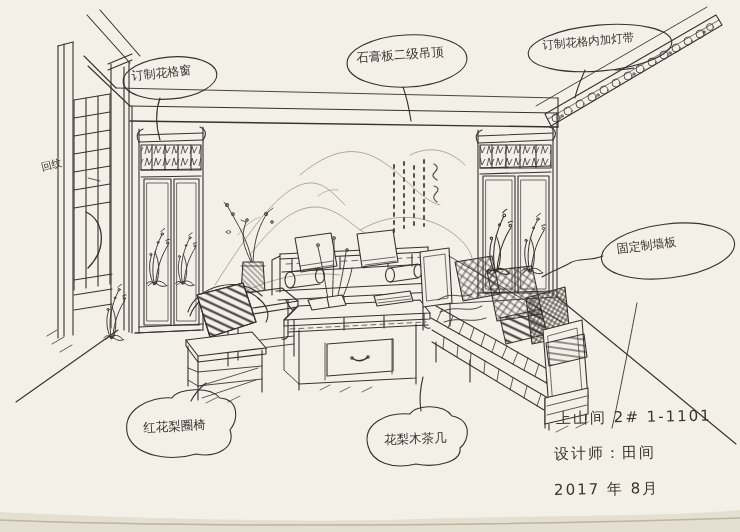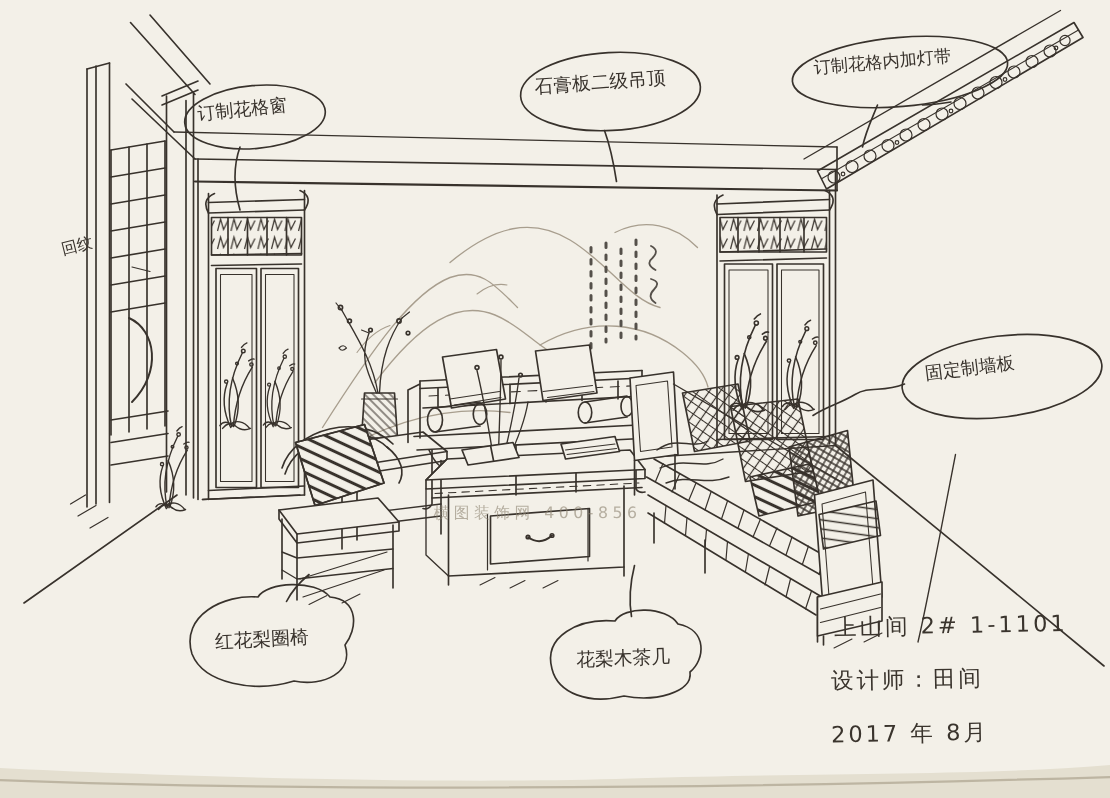--- a/index.html
+++ b/index.html
@@ -317,19 +317,18 @@
 <div class="lbl" style="left:542px;top:40px;transform:rotate(-5deg);font-size:11.5px;">订制花格内加灯带</div>
 
 <div class="lbl" style="left:616px;top:243px;transform:rotate(-7deg);font-size:12px;">固定制墙板</div>
 
 <div class="lbl" style="left:143px;top:422px;transform:rotate(-3deg);font-size:12.5px;">红花梨圈椅</div>
 
 <div class="lbl" style="left:384px;top:434px;transform:rotate(-2deg);font-size:12.5px;">花梨木茶几</div>
 
 <div class="lbl" style="left:40px;top:162px;transform:rotate(-14deg);font-size:10.5px;">回纹</div>
 
-<div class="watermark" style="left:289px;top:335px;">横图装饰网 400-856</div>
 
 <div class="title-line" style="left:556px;top:408px;transform:rotate(-1deg);">上山间 2#  1-1101</div>
 <div class="title-line" style="left:554px;top:444px;transform:rotate(-1deg);">设计师：田间</div>
 <div class="title-line" style="left:554px;top:480px;transform:rotate(-1deg);">2017 年 8月</div>
 
 </div>
 
 </body></html>

